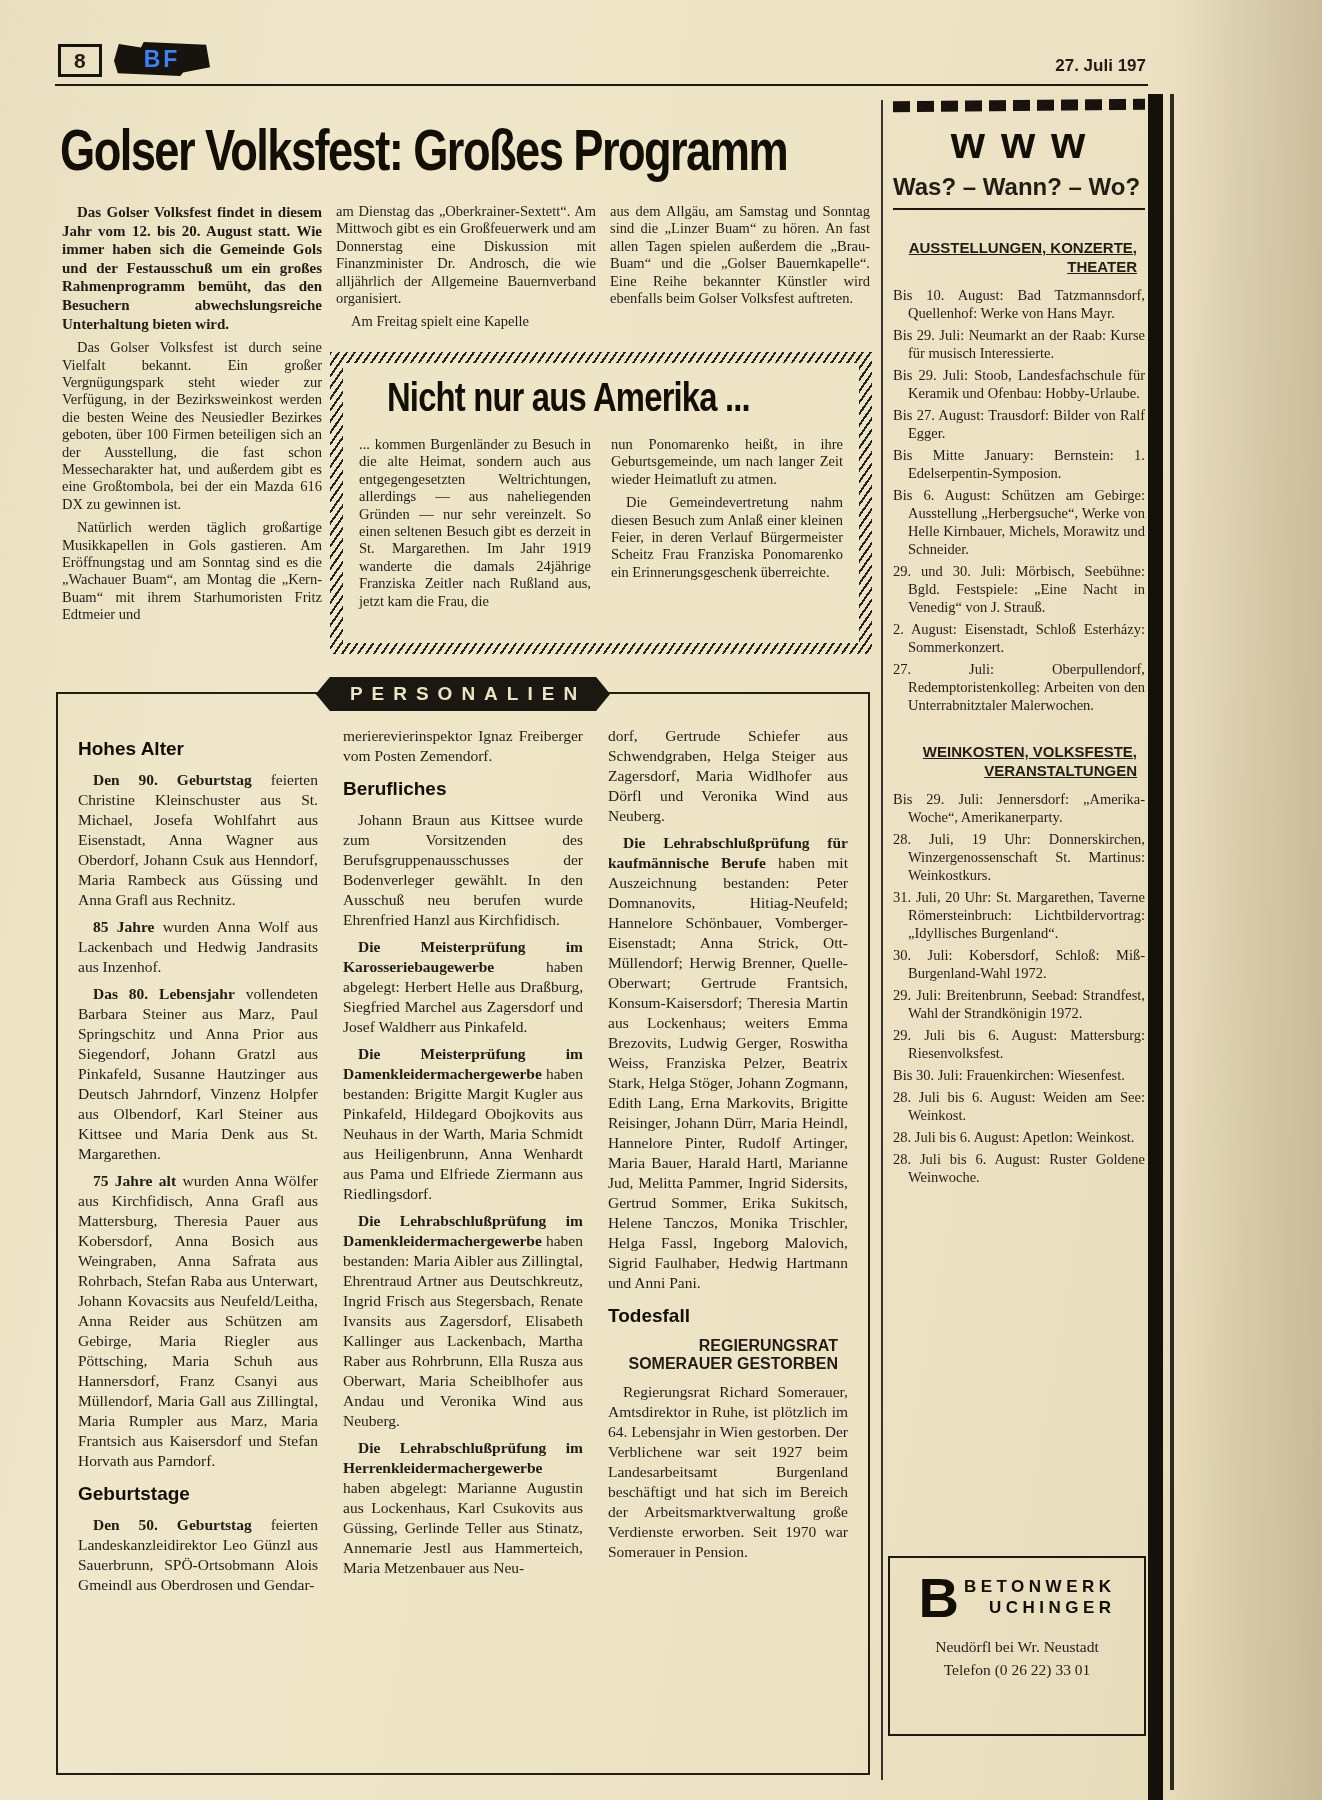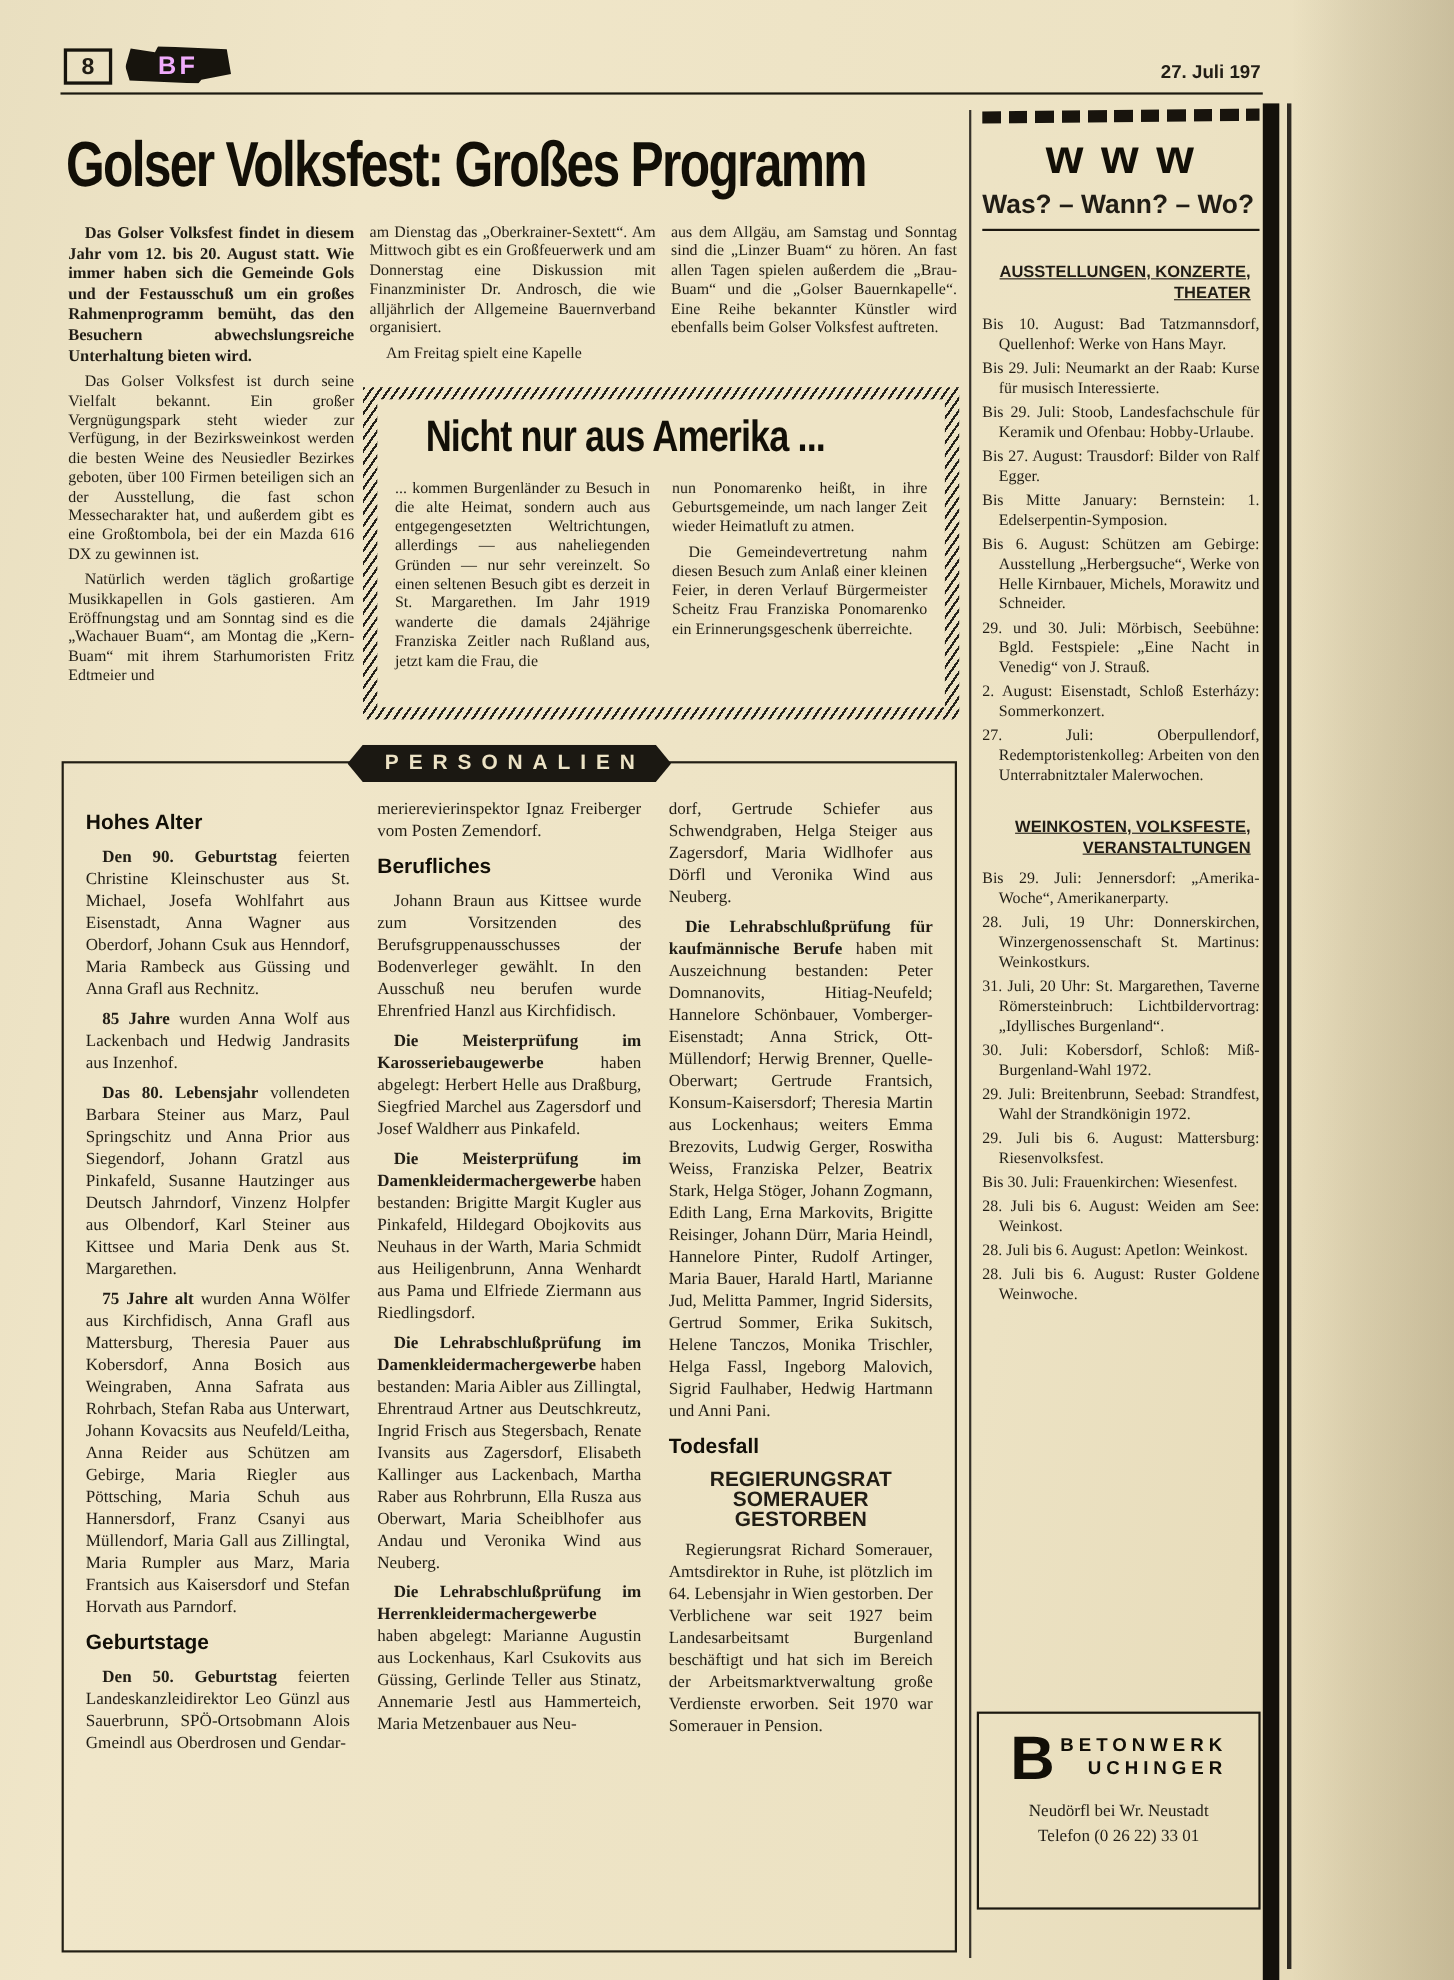--- a/index.html
+++ b/index.html
@@ -9,21 +9,21 @@
     background: linear-gradient(100deg,#e9dfc0 0%, #f0e6c9 22%, #ece2c3 68%, #e4d8b5 100%);
     color:#211d15; font-family:"Liberation Serif", serif;
   }
 
   
   .page-num { position:absolute; left:58px; top:44px; border:3px solid #17140d; padding:0 13px;
     font-family:"Liberation Sans",sans-serif; font-weight:bold; font-size:21px; line-height:27px; }
   .bf-logo { position:absolute; left:114px; top:42px; width:96px; height:34px; background:#17140d;
     clip-path: polygon(0 55%, 5% 6%, 28% 16%, 31% 0, 96% 8%, 100% 74%, 72% 90%, 69% 100%, 4% 92%);
     display:flex; align-items:center; justify-content:center; }
-  .bf-logo span { color:#f0abfc; font-family:"Liberation Sans",sans-serif; font-weight:bold; font-size:23px; letter-spacing:3px; }
+  .bf-logo span { color:#3b82f6; font-family:"Liberation Sans",sans-serif; font-weight:bold; font-size:23px; letter-spacing:3px; }
   .date { position:absolute; left:1018px; top:56px; width:128px; font-family:"Liberation Sans",sans-serif;
     font-weight:bold; font-size:17px; text-align:right; white-space:nowrap; overflow:hidden; }
   .header-rule { position:absolute; left:55px; top:84px; width:1093px; height:2px; background:#1c1910; }
 
   
   .main-headline { position:absolute; left:60px; top:116px; font-family:"Liberation Sans",sans-serif;
     font-weight:bold; font-size:58px; letter-spacing:-2px; white-space:nowrap;
     transform:scaleX(0.78); transform-origin:0 50%; color:#120f07; }
   .vcol { position:absolute; top:203px; width:260px; }
   .vcol1 { left:62px; } .vcol2 { left:336px; } .vcol3 { left:610px; }
@@ -59,22 +59,22 @@
   .personalien { position:absolute; left:56px; top:692px; width:814px; height:1083px; border:2px solid #221e14; }
   .personalien-badge { position:absolute; top:-17px; left:50%; transform:translateX(-50%);
     background:#1b1812; color:#ece2c4; font-family:"Liberation Sans",sans-serif; font-weight:bold;
     font-size:19px; letter-spacing:9px; padding:6px 24px 6px 34px; white-space:nowrap;
     clip-path: polygon(0 50%, 14px 0, calc(100% - 14px) 0, 100% 50%, calc(100% - 14px) 100%, 14px 100%); }
   .p-cols { display:flex; gap:25px; padding:32px 20px 14px; }
   .p-col { flex:1; min-width:0; }
   .p-col .para { font-size:15.5px; line-height:20px; margin-bottom:7px; }
   .p-heading { font-family:"Liberation Sans",sans-serif; font-weight:bold; font-size:19px;
     text-align:left; margin:12px 0 10px; color:#120f07; }
-  .p-subheading { font-family:"Liberation Sans",sans-serif; font-weight:bold; font-size:19px;
-    line-height:18px; text-align:center; margin:2px 10px 9px; }
+  .p-subheading { font-family:"Liberation Sans",sans-serif; font-weight:bold; font-size:16px;
+    line-height:18px; text-align:right; margin:2px 10px 9px; }
 
   
   .ad-box { position:absolute; left:888px; top:1556px; width:258px; height:180px; border:2px solid #1c1810; padding:16px 10px 10px; }
   .ad-logo-row { display:flex; align-items:center; justify-content:center; gap:5px; margin-bottom:16px; }
   .ad-big-b { font-family:"Liberation Sans",sans-serif; font-weight:bold; font-size:56px; line-height:0.85; color:#120f07; }
   .ad-words { display:flex; flex-direction:column; gap:3px;text-align:right; }
   .ad-word { font-family:"Liberation Sans",sans-serif; font-weight:bold; font-size:17px; letter-spacing:4.5px; line-height:1.1; color:#120f07; }
   .ad-address { text-align:center; font-size:15.5px; margin-bottom:5px; }
   .ad-phone { text-align:center; font-size:15.5px; }
 

